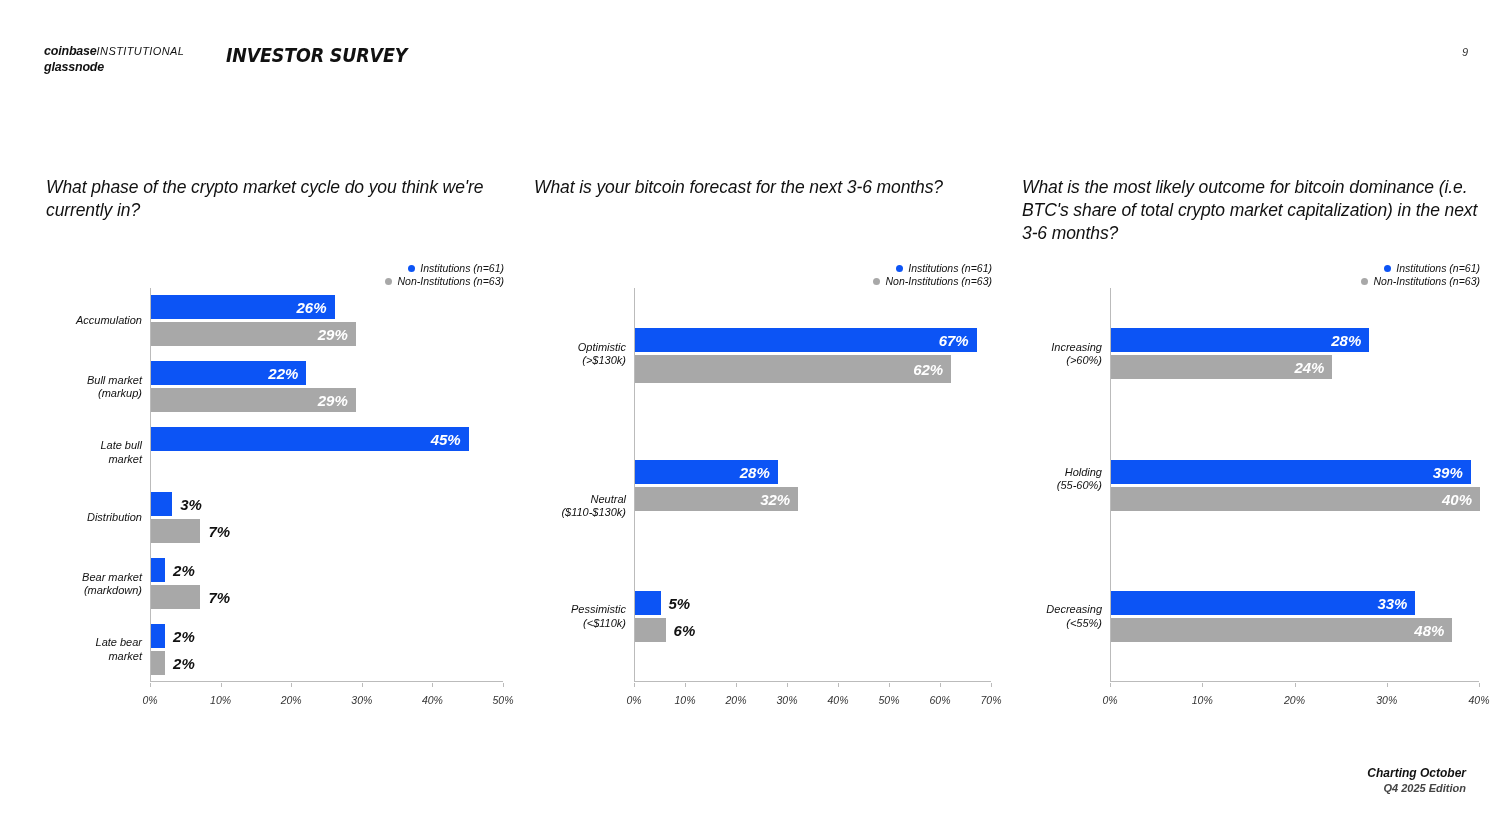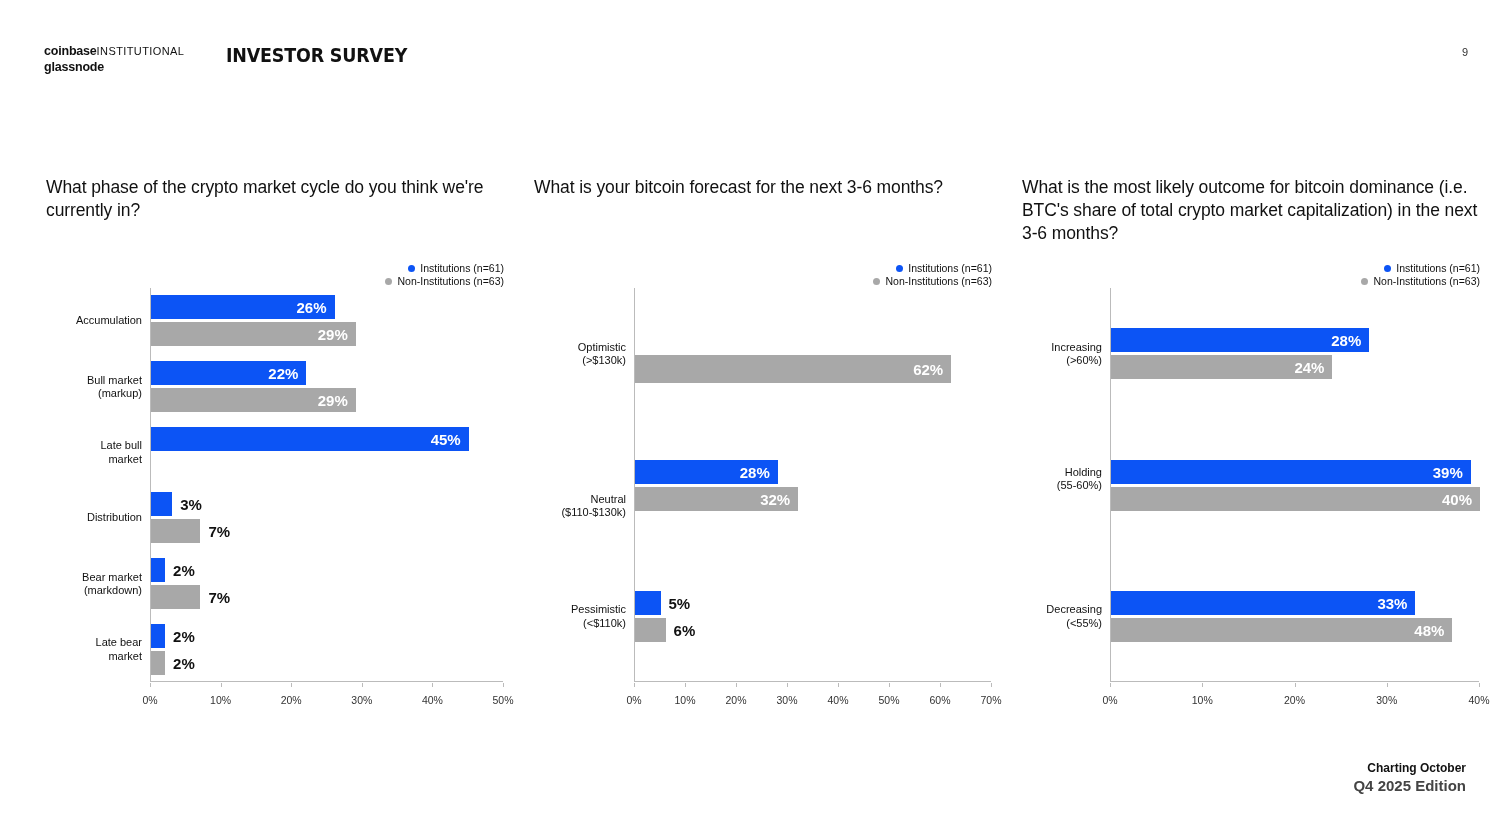--- a/index.html
+++ b/index.html
@@ -4,21 +4,21 @@
 <style>
   * { box-sizing: border-box; }
   html, body {
     margin: 0; padding: 0;
     width: 1512px; height: 826px;
     background: #ffffff;
     font-family: "Liberation Sans", sans-serif;
     color: #111111;
     overflow: hidden;
   }
-  .page { position: relative; width: 1512px; height: 826px; }
+  .page { position: relative; width: 1512px; height: 826px; font-style: italic; }
 
   
   .header { position: absolute; top: 40px; left: 44px; right: 44px; height: 40px; }
   .brand { position: absolute; left: 0; top: 4px; line-height: 1.25; }
   .brand-line1 { font-size: 12.5px; font-weight: 700; letter-spacing: -0.2px; }
   .brand-line1 .inst { font-weight: 400; letter-spacing: 0.4px; font-size: 11px; }
   .brand-line2 { font-size: 12.5px; font-weight: 700; letter-spacing: -0.2px; }
   .doc-title {
     position: absolute; left: 182px; top: 4px;
     font-size: 19px; font-weight: 800; letter-spacing: -0.2px;
@@ -77,21 +77,21 @@
   }
   .col.c1 .cat-label, .col.c2 .cat-label { font-size: 11px; }
 
   .axis { position: absolute; left: 0; right: 0; bottom: 36px; height: 1px; background: #bbbbbb; }
   .tick { position: absolute; font-size: 10.5px; color: #333; transform: translateX(-50%); }
   .tickmark { position: absolute; width: 1px; height: 4px; background: #bbbbbb; top: 0; }
 
   
   .footer { position: absolute; right: 46px; bottom: 30px; text-align: right; line-height: 1.35; }
   .footer-1 { font-size: 12px; font-weight: 700; color: #111; }
-  .footer-2 { font-size: 15px; font-weight: 700; color: #444; }
+  .footer-2 { font-size: 11px; font-weight: 700; color: #444; }
 </style>
 </head>
 <body>
 
 <div class="page">
 
   <div class="header">
     <div class="brand">
       <div class="brand-line1">
         <span>coinbase</span><span class="inst">INSTITUTIONAL</span>
@@ -224,20 +224,24 @@
           <span class="dot" style="background:#a8a8a8"></span>
           <span>Non-Institutions (n=63)</span>
         </div>
       </div>
       <div class="chart">
         <div class="plot">
             <div class="group" style="top: 40.1667px; height: 51px;">
               <div class="cat-label" style="top: 50%; transform: translateY(-50%);">
                 <div>Optimistic</div>
                 <div>(&gt;$130k)</div>
+              </div>
+              <div class="bar-wrap" style="position: absolute; left: 0px; right: 0px; height: 24px; top: 0px;">
+                <div class="bar" style="width: 341.7px; background: rgb(12, 84, 245);"></div>
+                <div class="bar-label inside" style="right: 23.3px;">67%</div>
               </div>
               <div class="bar-wrap" style="position: absolute; left: 0px; right: 0px; height: 28px; top: 27px;">
                 <div class="bar" style="width: 316.2px; background: rgb(168, 168, 168);"></div>
                 <div class="bar-label inside" style="right: 48.8px;">62%</div>
               </div>
             </div>
             <div class="group" style="top: 171.5px; height: 51px;">
               <div class="cat-label" style="top: 50%; transform: translateY(-50%); margin-top: 21px;">
                 <div>Neutral</div>
                 <div>($110-$130k)</div>

